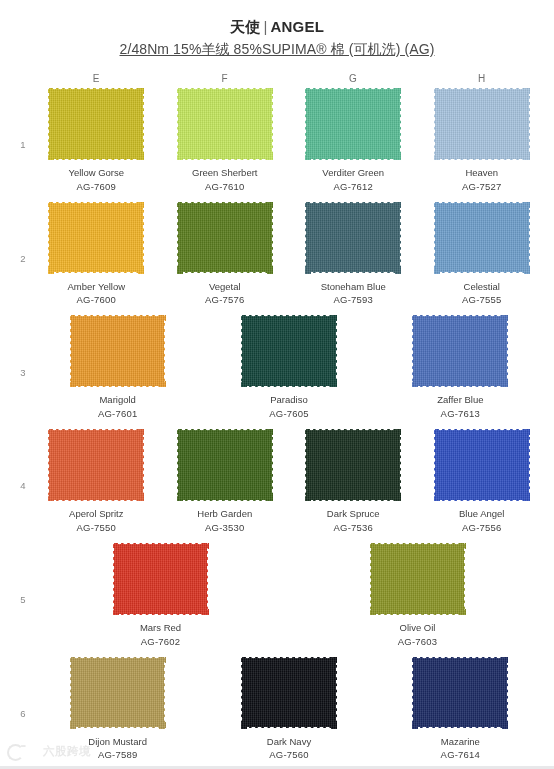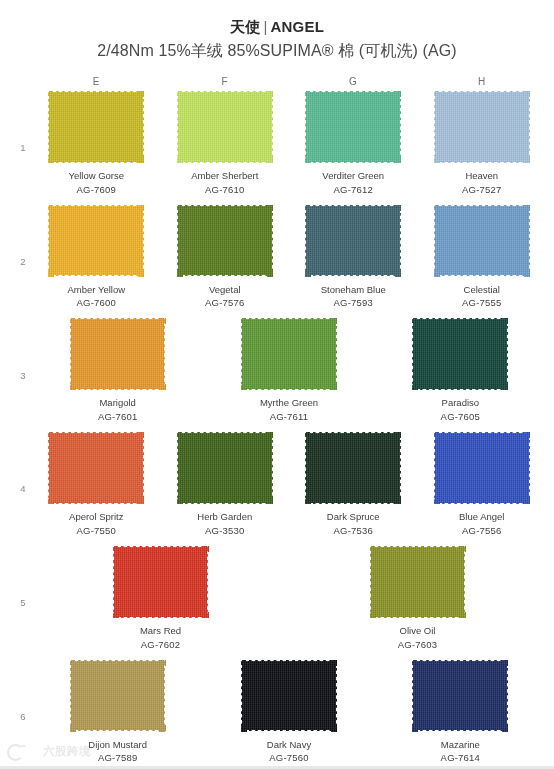--- a/index.html
+++ b/index.html
@@ -29,23 +29,24 @@
     color: #2b2b2b;
     line-height: 1.25;
   }
   .title-sep {
     font-weight: normal;
     color: #6a6a6a;
     padding: 0 3px;
   }
   .subtitle-line {
     margin-top: 4px;
-    font-size: 16px;
+    font-size: 14px;
     color: #4a4a4a;
     letter-spacing: 0.1px;
+    text-decoration: underline;
   }
 
   
   .grid-wrap {
     position: relative;
     margin-top: 14px;
     padding-left: 14px;
     padding-right: 8px;
   }
   .col-head-row {
@@ -221,21 +222,21 @@
               <div class="swatch-fabric right-teeth" style="background-color: rgb(204, 189, 35);"></div>
             </div>
             <div class="cell-name">Yellow Gorse</div>
             <div class="cell-code">AG-7609</div>
           </div>
           <div class="cell">
             <div class="swatch">
               <div class="swatch-fabric" style="background-color: rgb(195, 231, 94);"></div>
               <div class="swatch-fabric right-teeth" style="background-color: rgb(195, 231, 94);"></div>
             </div>
-            <div class="cell-name">Amber Sherbert</div>
+            <div class="cell-name">Green Sherbert</div>
             <div class="cell-code">AG-7610</div>
           </div>
           <div class="cell">
             <div class="swatch">
               <div class="swatch-fabric" style="background-color: rgb(89, 189, 149);"></div>
               <div class="swatch-fabric right-teeth" style="background-color: rgb(89, 189, 149);"></div>
             </div>
             <div class="cell-name">Verditer Green</div>
             <div class="cell-code">AG-7612</div>
           </div>
@@ -292,33 +293,33 @@
           <div class="cell">
             <div class="swatch">
               <div class="swatch-fabric" style="background-color: rgb(233, 154, 43);"></div>
               <div class="swatch-fabric right-teeth" style="background-color: rgb(233, 154, 43);"></div>
             </div>
             <div class="cell-name">Marigold</div>
             <div class="cell-code">AG-7601</div>
           </div>
           <div class="cell">
             <div class="swatch">
-              <div class="swatch-fabric" style="background-color: rgb(95, 155, 54);"></div>
-              <div class="swatch-fabric right-teeth" style="background-color: rgb(95, 155, 54);"></div>
-            </div>
-            <div class="cell-name">Myrthe Green</div>
-            <div class="cell-code">AG-7611</div>
-          </div>
-          <div class="cell">
-            <div class="swatch">
               <div class="swatch-fabric" style="background-color: rgb(18, 68, 58);"></div>
               <div class="swatch-fabric right-teeth" style="background-color: rgb(18, 68, 58);"></div>
             </div>
             <div class="cell-name">Paradiso</div>
             <div class="cell-code">AG-7605</div>
+          </div>
+          <div class="cell">
+            <div class="swatch">
+              <div class="swatch-fabric" style="background-color: rgb(76, 111, 187);"></div>
+              <div class="swatch-fabric right-teeth" style="background-color: rgb(76, 111, 187);"></div>
+            </div>
+            <div class="cell-name">Zaffer Blue</div>
+            <div class="cell-code">AG-7613</div>
           </div>
         </div>
       </div>
       <div class="swatch-row">
         <div class="row-num">4</div>
         <div class="row-cells">
           <div class="cell">
             <div class="swatch">
               <div class="swatch-fabric" style="background-color: rgb(224, 92, 51);"></div>
               <div class="swatch-fabric right-teeth" style="background-color: rgb(224, 92, 51);"></div>

